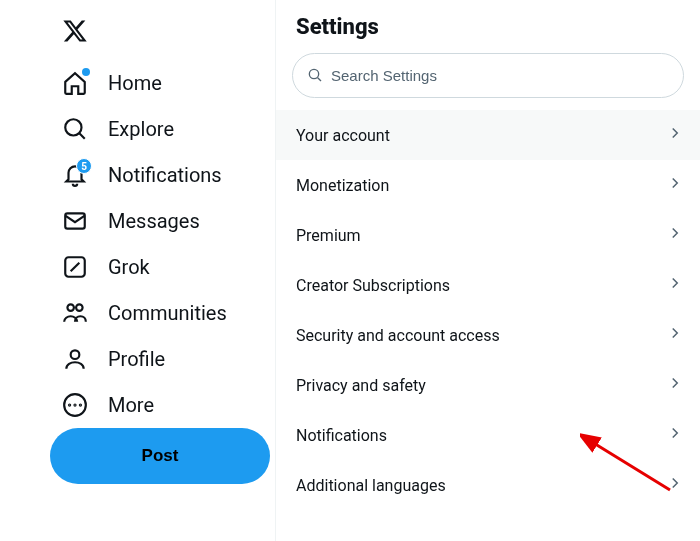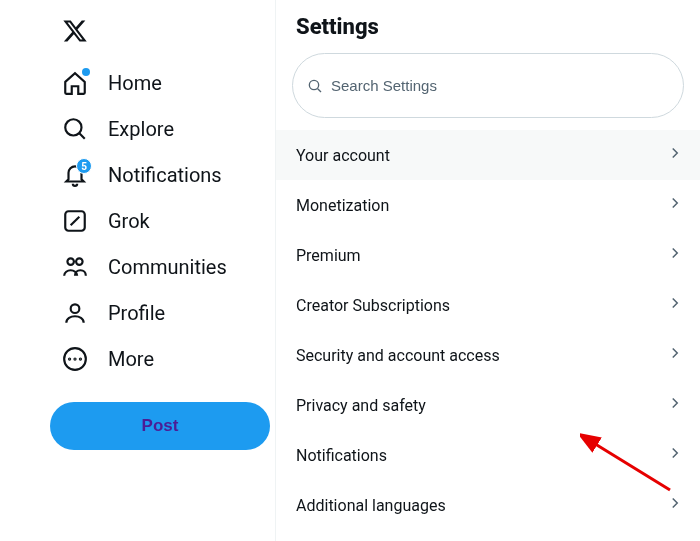--- a/index.html
+++ b/index.html
@@ -68,25 +68,25 @@
     .dot-badge {
       position: absolute;
       top: -2px;
       right: -2px;
       width: 8px;
       height: 8px;
       background: #1d9bf0;
       border-radius: 50%;
     }
     .post-btn {
-      margin-top: 20px;
+      margin-top: 0;
       width: 220px;
-      height: 48px;
+      height: 56px;
       background: #1d9bf0;
-      color: #4c1d95;
+      color: #000000;
       font-size: 17px;
       font-weight: 700;
       border: none;
       border-radius: 9999px;
       cursor: pointer;
     }
     .main {
       flex: 1;
       border-left: 1px solid #eff3f4;
       padding-top: 14px;
@@ -95,24 +95,24 @@
     .page-title {
       font-size: 22px;
       font-weight: 800;
       padding: 0 16px 14px 20px;
     }
     .search-wrap {
       padding: 0 16px 12px 16px;
     }
     .search-box {
       display: flex;
-      align-items: center;
+      align-items: flex-start;
       border: 1px solid #cfd9de;
       border-radius: 9999px;
-      padding: 23px 14px;
+      padding: 13px 14px;
       background: #fff;
     }
     .search-box svg { flex-shrink: 0; }
     .search-input {
       border: none;
       outline: none;
       margin-left: 8px;
       font-size: 15px;
       flex: 1;
       color: #0f1419;
@@ -178,20 +178,29 @@
       <span class="icon">
         <svg width="26" height="26" viewBox="0 0 24 24" fill="none" stroke="#0f1419" stroke-width="2">
             <path d="M18 16v-6a6 6 0 1 0-12 0v6l-2 2h16z"></path>
             <path d="M10 20a2 2 0 0 0 4 0"></path>
           </svg>
         <span class="badge">5</span>
       </span>
       <span class="nav-label">Notifications</span>
     </div>
 
+    <div class="nav-item">
+      <span class="icon">
+        <svg width="26" height="26" viewBox="0 0 24 24" fill="none" stroke="#0f1419" stroke-width="2">
+            <rect x="3" y="5" width="18" height="14" rx="2"></rect>
+            <path d="M3 7l9 6 9-6"></path>
+          </svg>
+      </span>
+      <span class="nav-label">Messages</span>
+    </div>
 
     <div class="nav-item">
       <span class="icon">
         <svg width="26" height="26" viewBox="0 0 24 24" fill="none" stroke="#0f1419" stroke-width="2">
             <rect x="3" y="3" width="18" height="18" rx="3"></rect>
             <line x1="8" y1="16" x2="16" y2="8"></line>
           </svg>
       </span>
       <span class="nav-label">Grok</span>
     </div>

